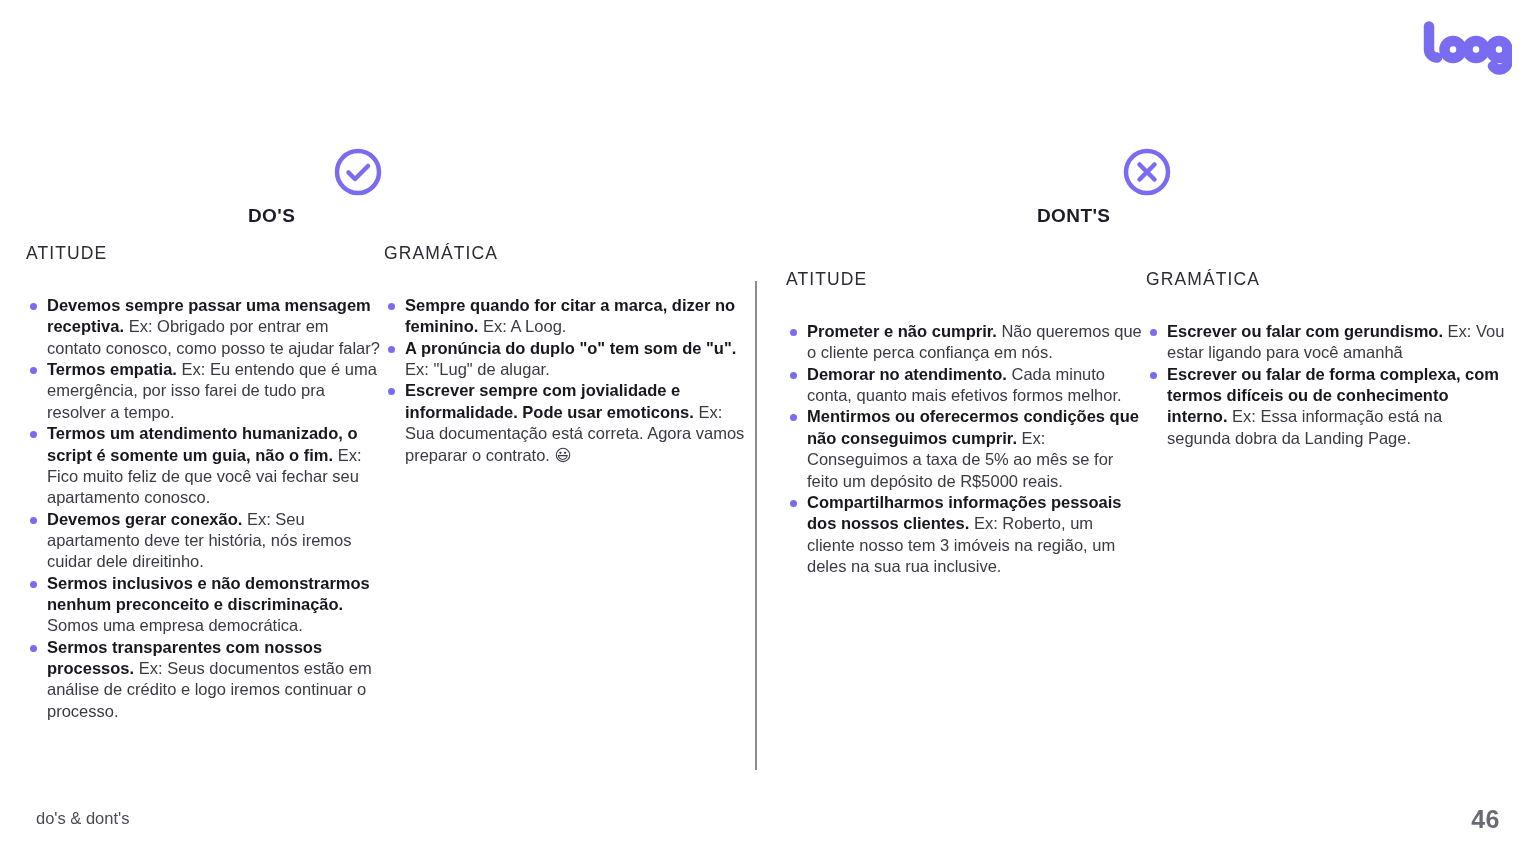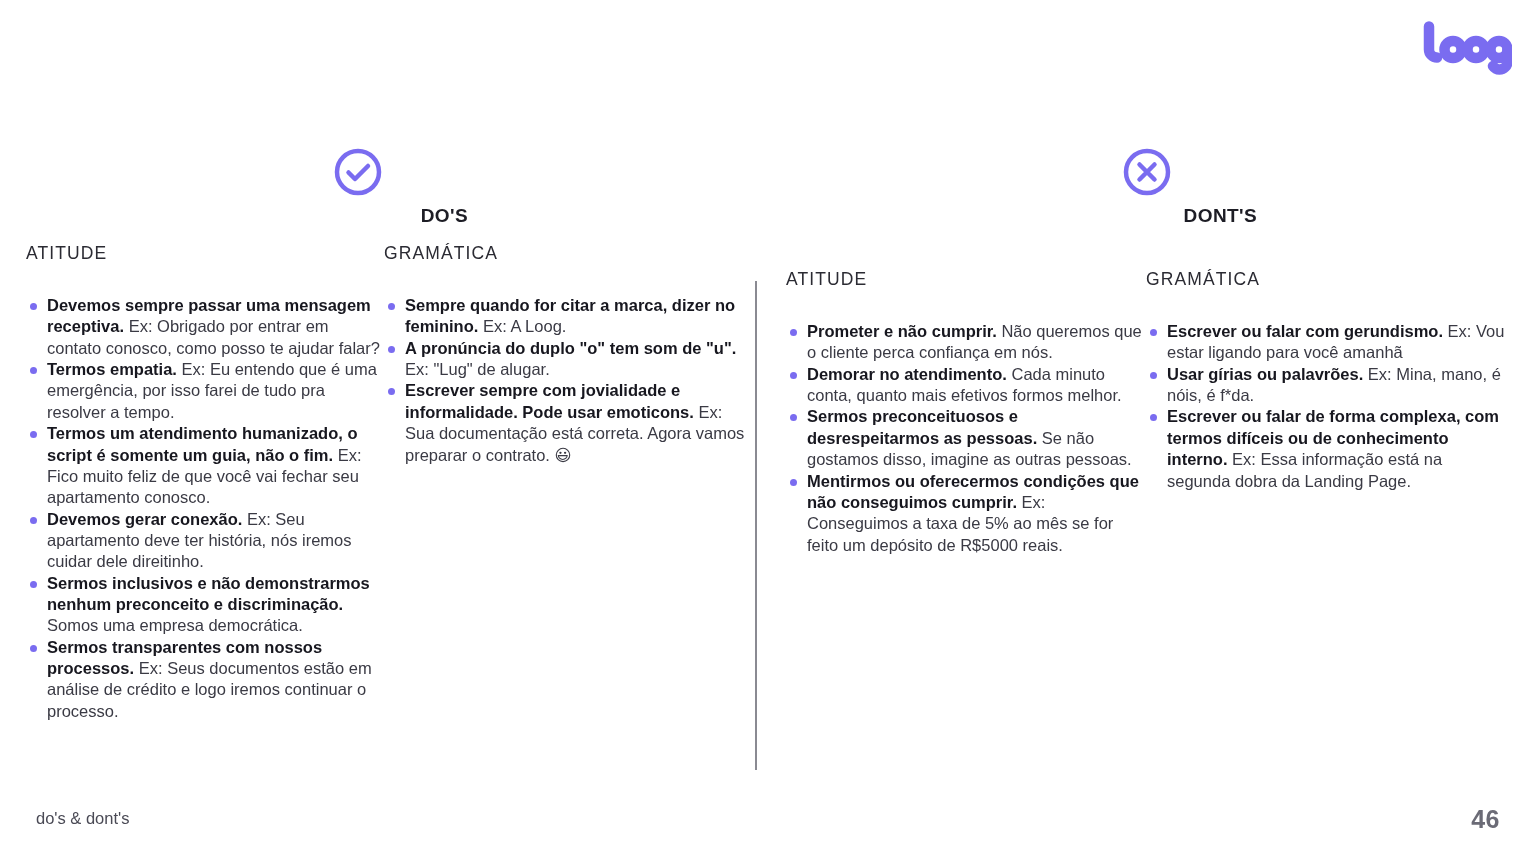--- a/index.html
+++ b/index.html
@@ -23,21 +23,21 @@
     top: 20px;
     right: 24px;
     width: 92px;
     height: 56px;
   }
 
   
   .section-head {
     position: absolute;
     width: 220px;
-    text-align: right;
+    text-align: left;
   }
   .section-head.dos  { left: 248px; top: 146px; }
   .section-head.donts{ left: 1037px; top: 146px; }
 
   .badge-icon { display: block; margin: 0 auto; }
 
   .section-title {
     margin-top: 7px;
     font-size: 19px;
     font-weight: 700;
@@ -178,28 +178,27 @@
       <li><b>A pronúncia do duplo "o" tem som de "u".</b><span> Ex: "Lug" de alugar.</span></li>
       <li><b>Escrever sempre com jovialidade e informalidade. Pode usar emoticons.</b><span> Ex: Sua documentação está correta. Agora vamos preparar o contrato. 😃</span></li>
     </ul>
 </div>
 
 <div class="col col-donts-atitude">
   <div class="col-head">ATITUDE</div>
   <ul class="bullets">
       <li><b>Prometer e não cumprir.</b><span> Não queremos que o cliente perca confiança em nós.</span></li>
       <li><b>Demorar no atendimento.</b><span> Cada minuto conta, quanto mais efetivos formos melhor.</span></li>
-      <li><b>Sermos preconceituosos e desrespeitarmos as pessoas.</b><span> Se não gostamos disso, imagine as outras pessoas.</span></li>
       <li><b>Mentirmos ou oferecermos condições que não conseguimos cumprir.</b><span> Ex: Conseguimos a taxa de 5% ao mês se for feito um depósito de R$5000 reais.</span></li>
+      <li><b>Compartilharmos informações pessoais dos nossos clientes.</b><span> Ex: Roberto, um cliente nosso tem 3 imóveis na região, um deles na sua rua inclusive.</span></li>
     </ul>
 </div>
 
 <div class="col col-donts-gram">
   <div class="col-head">GRAMÁTICA</div>
   <ul class="bullets">
       <li><b>Escrever ou falar com gerundismo.</b><span> Ex: Vou estar ligando para você amanhã</span></li>
-      <li><b>Usar gírias ou palavrões.</b><span> Ex: Mina, mano, é nóis, é f*da.</span></li>
       <li><b>Escrever ou falar de forma complexa, com termos difíceis ou de conhecimento interno.</b><span> Ex: Essa informação está na segunda dobra da Landing Page.</span></li>
     </ul>
 </div>
 
 <div class="footer-label">do's &amp; dont's</div>
 <div class="page-num">46</div>
 
 </body></html>

